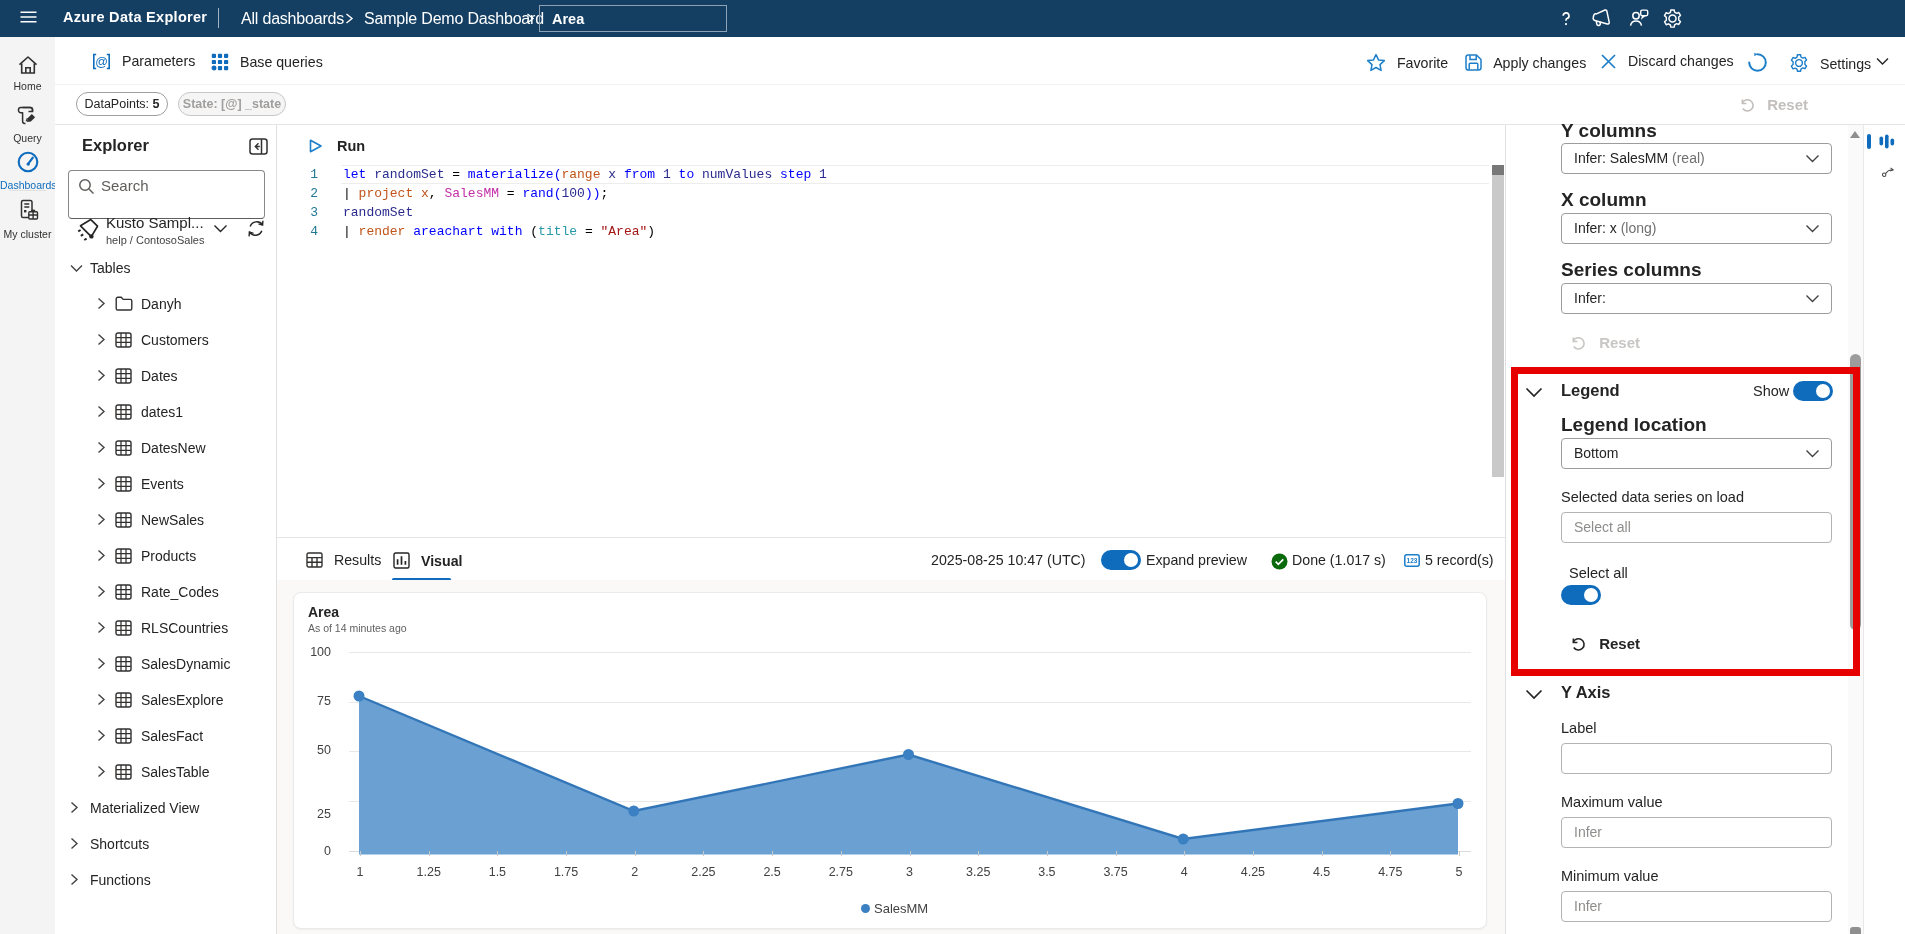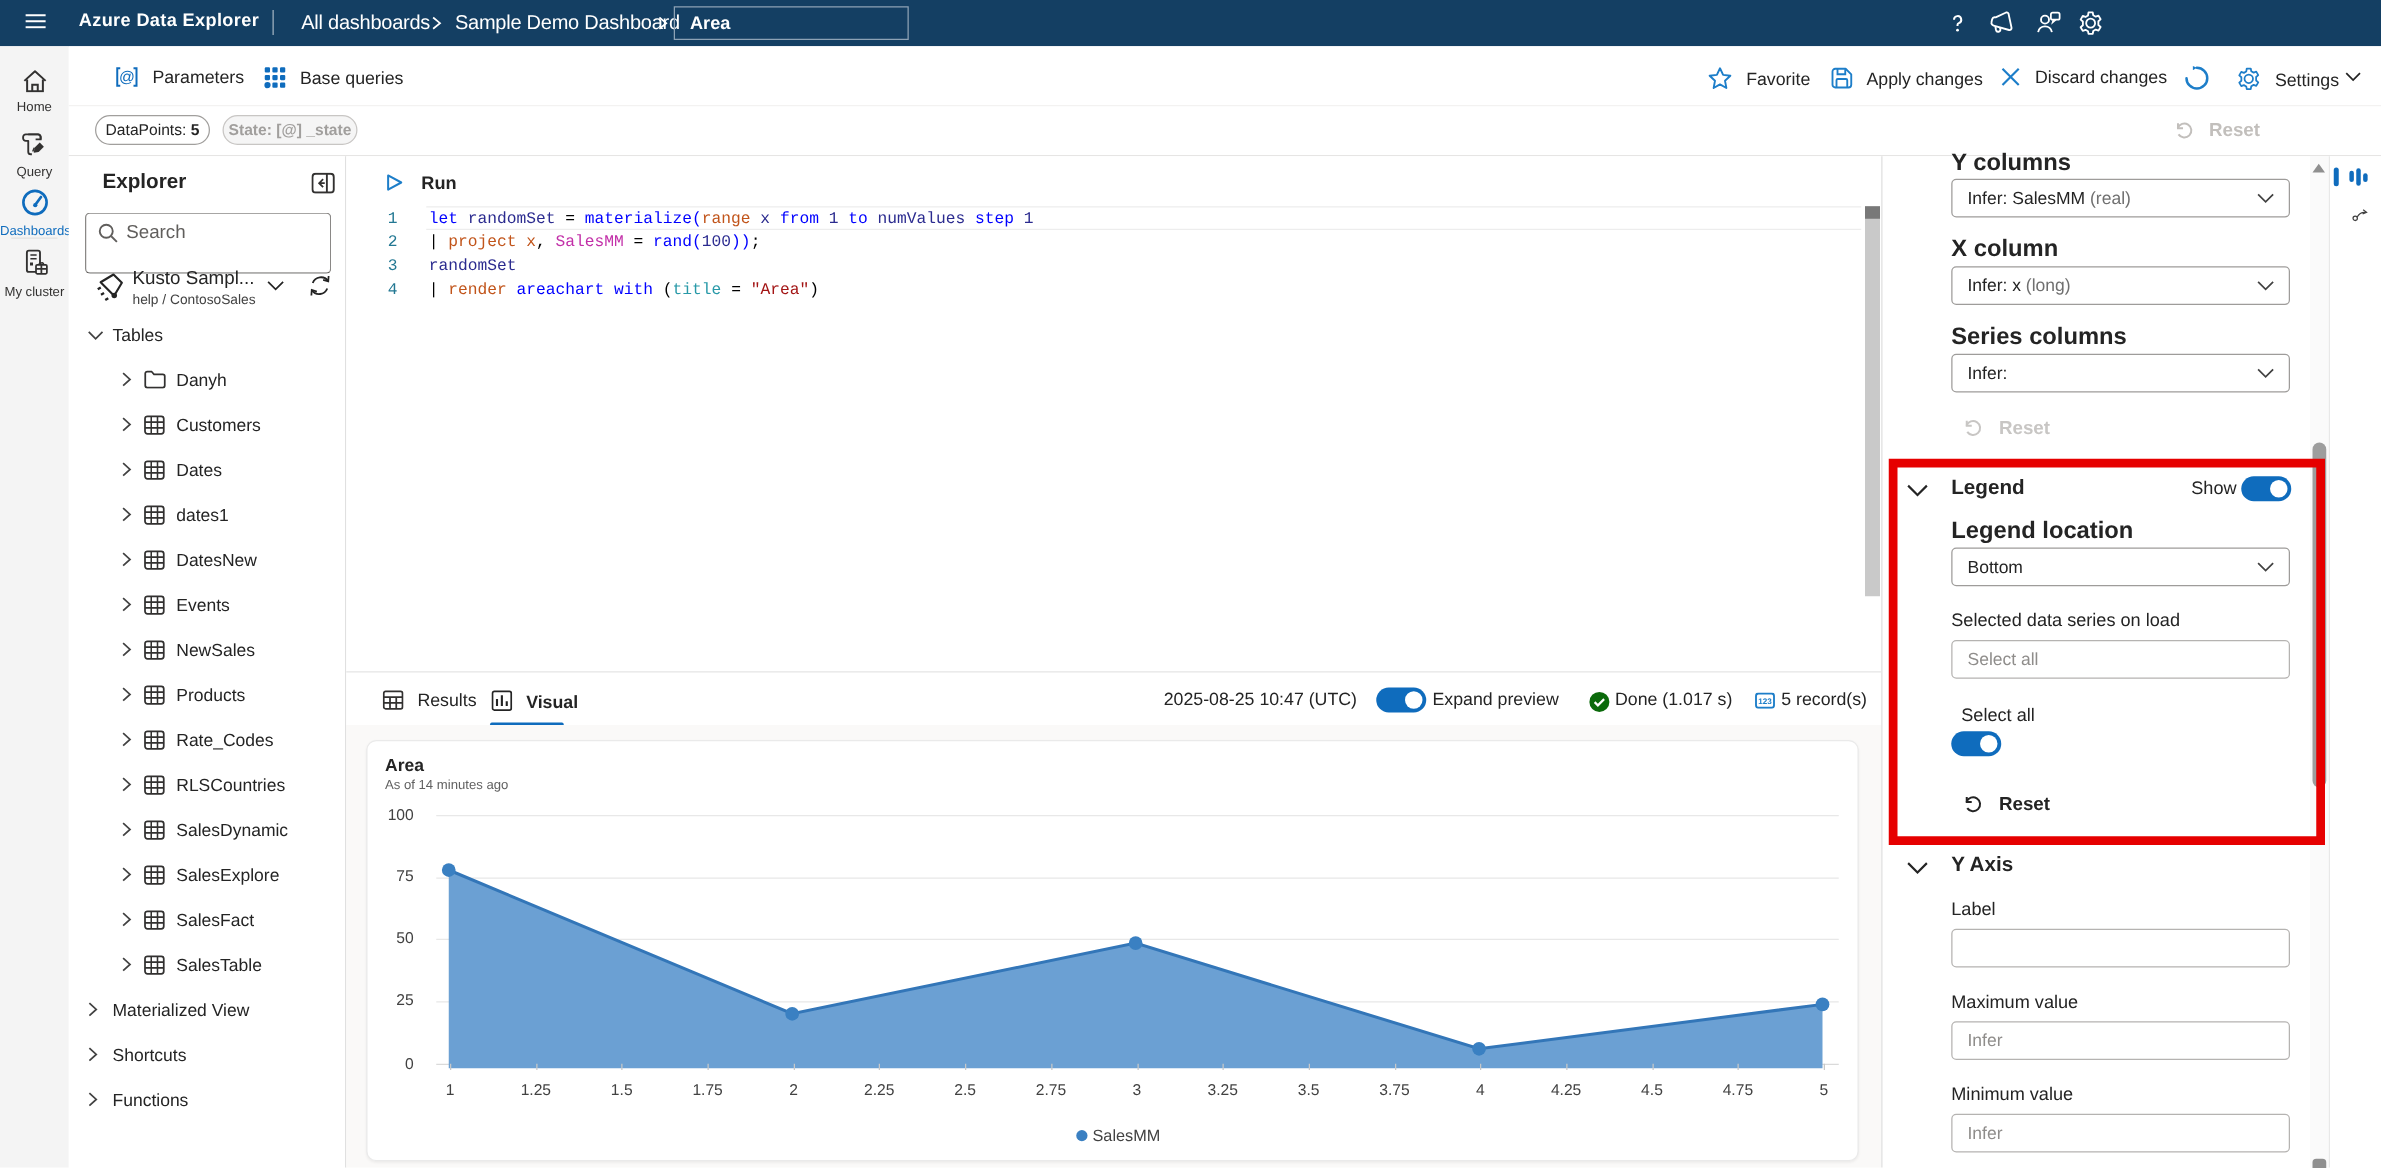--- a/index.html
+++ b/index.html
@@ -592,21 +592,21 @@
     <div id="ctitle">Area</div>
     <div id="csub">As of 14 minutes ago</div>
     <div class="gline" style="top:59px;"></div>
     <div class="gline" style="top:109px;"></div>
     <div class="gline" style="top:158px;"></div>
     <div class="gline" style="top:208px;"></div>
     <div class="gline" style="top:258px; background:#dadada;"></div>
     <div class="ylab" style="top:53px;">100</div>
     <div class="ylab" style="top:102px;">75</div>
     <div class="ylab" style="top:151px;">50</div>
-    <div class="ylab" style="top:201px;">25</div>
+    <div class="ylab" style="top:215px;">25</div>
     <div class="ylab" style="top:252px;">0</div>
     <svg class="abs blk" style="left:54px; top:53px;" width="1122" height="210" viewBox="0 0 1122 210">
       <path d="M11 50 L285.75 165 L560.5 108.5 L835.25 193 L1110 157.5 L1110 208.5 L11 208.5 Z" fill="#6ba0d3"></path>
       <path d="M11 50 L285.75 165 L560.5 108.5 L835.25 193 L1110 157.5" stroke="#3376b8" stroke-width="2.4" fill="none"></path>
       <circle cx="11" cy="50" r="5.5" fill="#3a80c2"></circle>
       <circle cx="285.75" cy="165" r="5.5" fill="#3a80c2"></circle>
       <circle cx="560.5" cy="108.5" r="5.5" fill="#3a80c2"></circle>
       <circle cx="835.25" cy="193" r="5.5" fill="#3a80c2"></circle>
       <circle cx="1110" cy="157.5" r="5.5" fill="#3a80c2"></circle>
     </svg>

